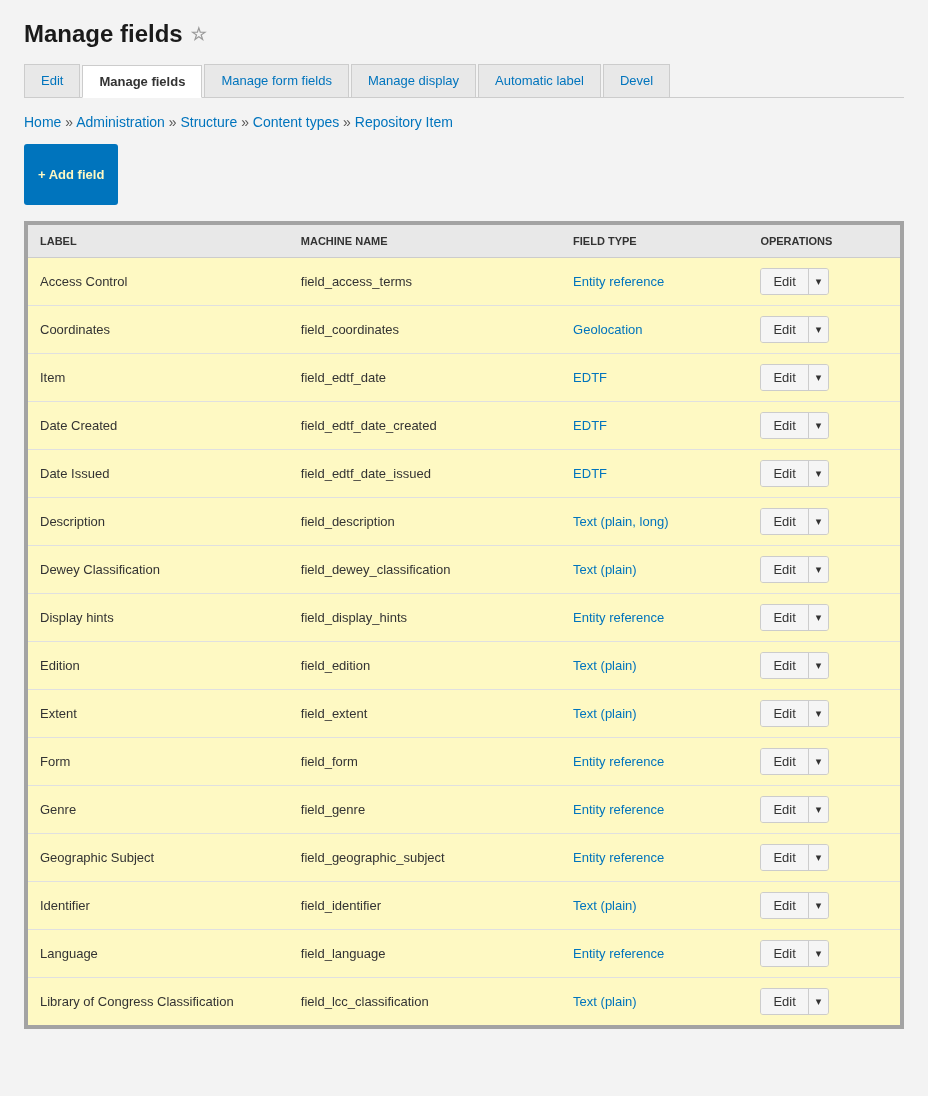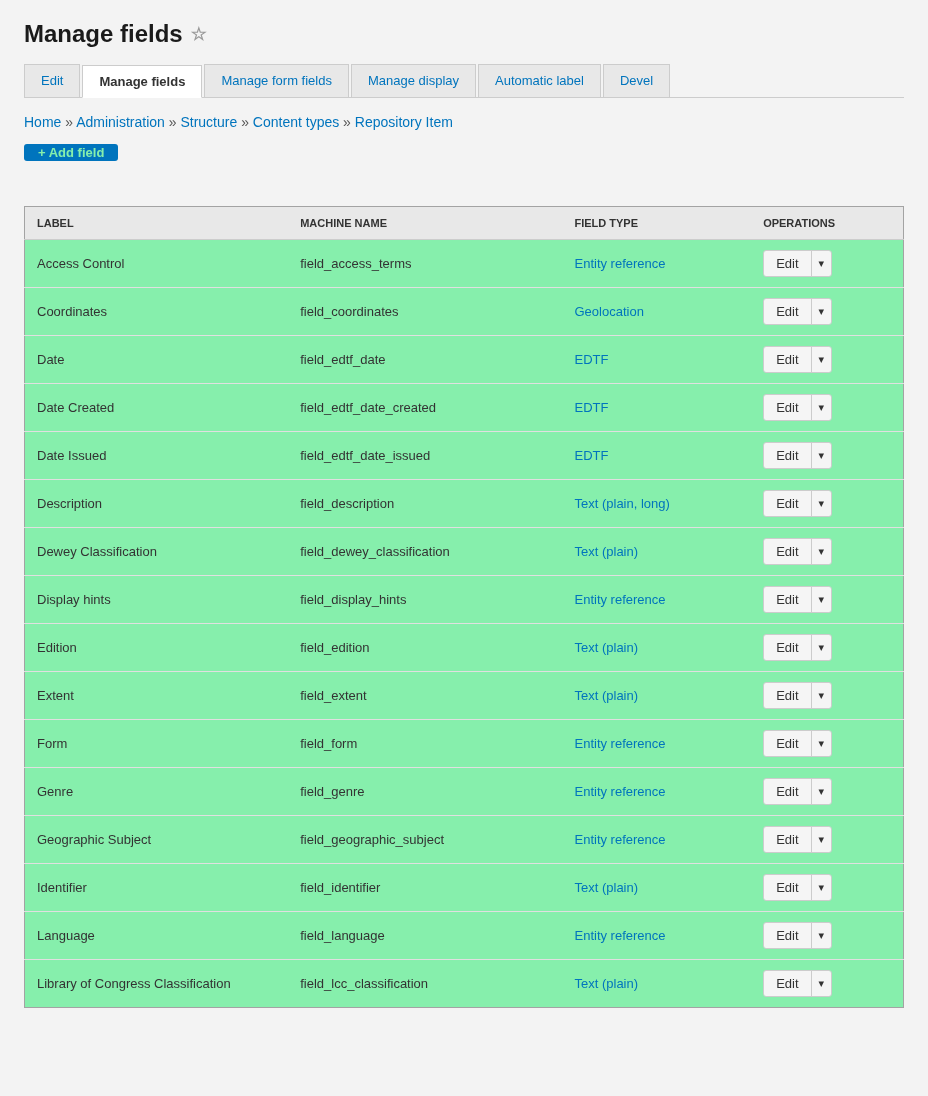--- a/index.html
+++ b/index.html
@@ -60,36 +60,35 @@
       color: #555;
     }
     .breadcrumb a {
       color: #0074bd;
       text-decoration: none;
     }
     .breadcrumb span { color: #555; }
     
     .add-field-btn {
       background: #0074bd;
-      color: #86efac;
+      color: #fef9c3;
       border: none;
-      padding: 1px 14px;
+      padding: 23px 14px;
       font-size: 13px;
       font-weight: bold;
       cursor: pointer;
       border-radius: 3px;
       margin-bottom: 16px;
     }
     
     .fields-table {
       width: 100%;
       border-collapse: collapse;
-      background: #86efac;
-      border: 1px solid #a3a3a3;
-      margin-top: 29px;
+      background: #fef9c3;
+      border: 4px solid #a3a3a3;
     }
     .fields-table thead tr {
       background: #e8e8e8;
     }
     .fields-table th {
       text-align: left;
       padding: 10px 12px;
       font-size: 11px;
       font-weight: bold;
       color: #333;
@@ -182,21 +181,21 @@
         <tr>
           <td>Coordinates</td>
           <td>field_coordinates</td>
           <td><a href="#" class="field-type-link" style="color: rgb(0, 116, 189);">Geolocation</a></td>
           <td><div class="edit-btn-group">
               <button class="edit-btn">Edit</button>
               <button class="edit-btn-dropdown">▾</button>
             </div></td>
         </tr>
         <tr>
-          <td>Date</td>
+          <td>Item</td>
           <td>field_edtf_date</td>
           <td><a href="#" class="field-type-link" style="color: rgb(0, 116, 189);">EDTF</a></td>
           <td><div class="edit-btn-group">
               <button class="edit-btn">Edit</button>
               <button class="edit-btn-dropdown">▾</button>
             </div></td>
         </tr>
         <tr>
           <td>Date Created</td>
           <td>field_edtf_date_created</td>

